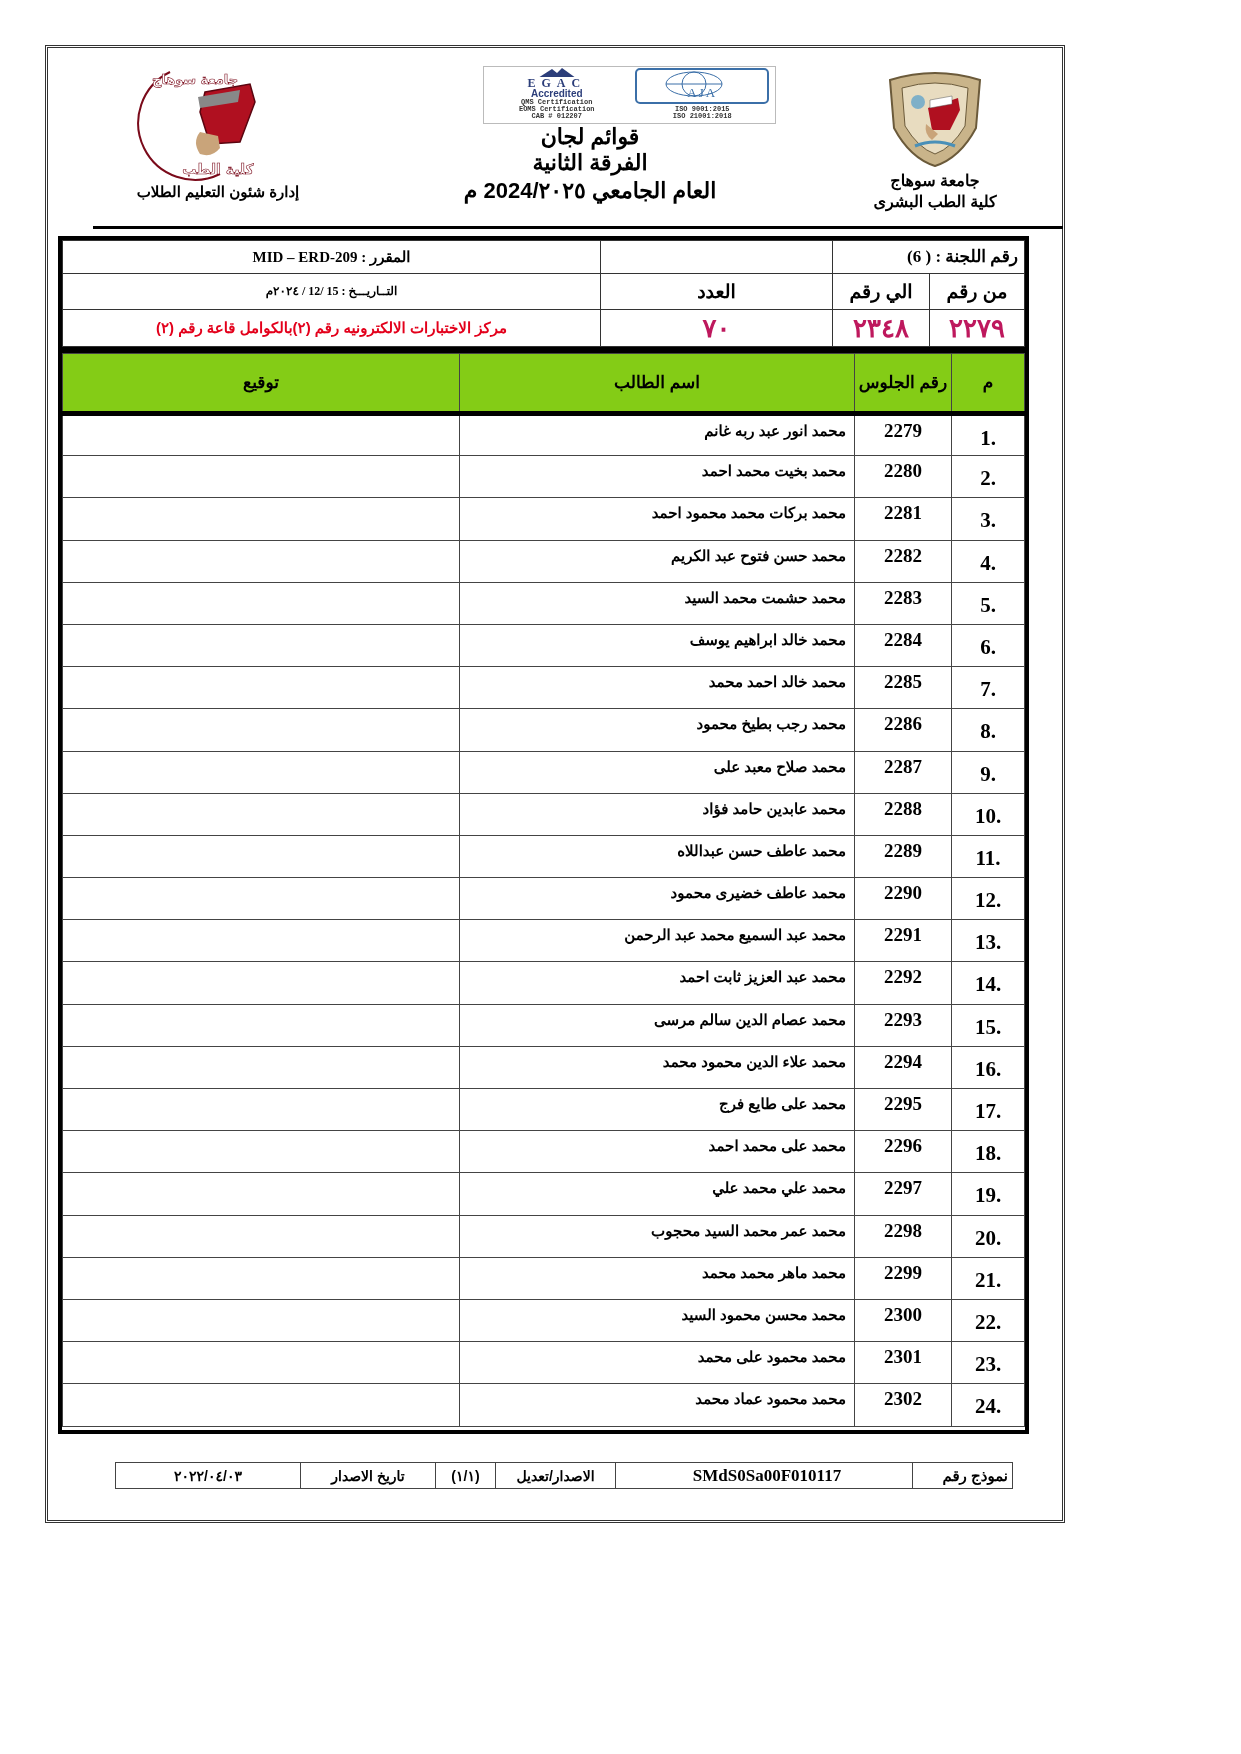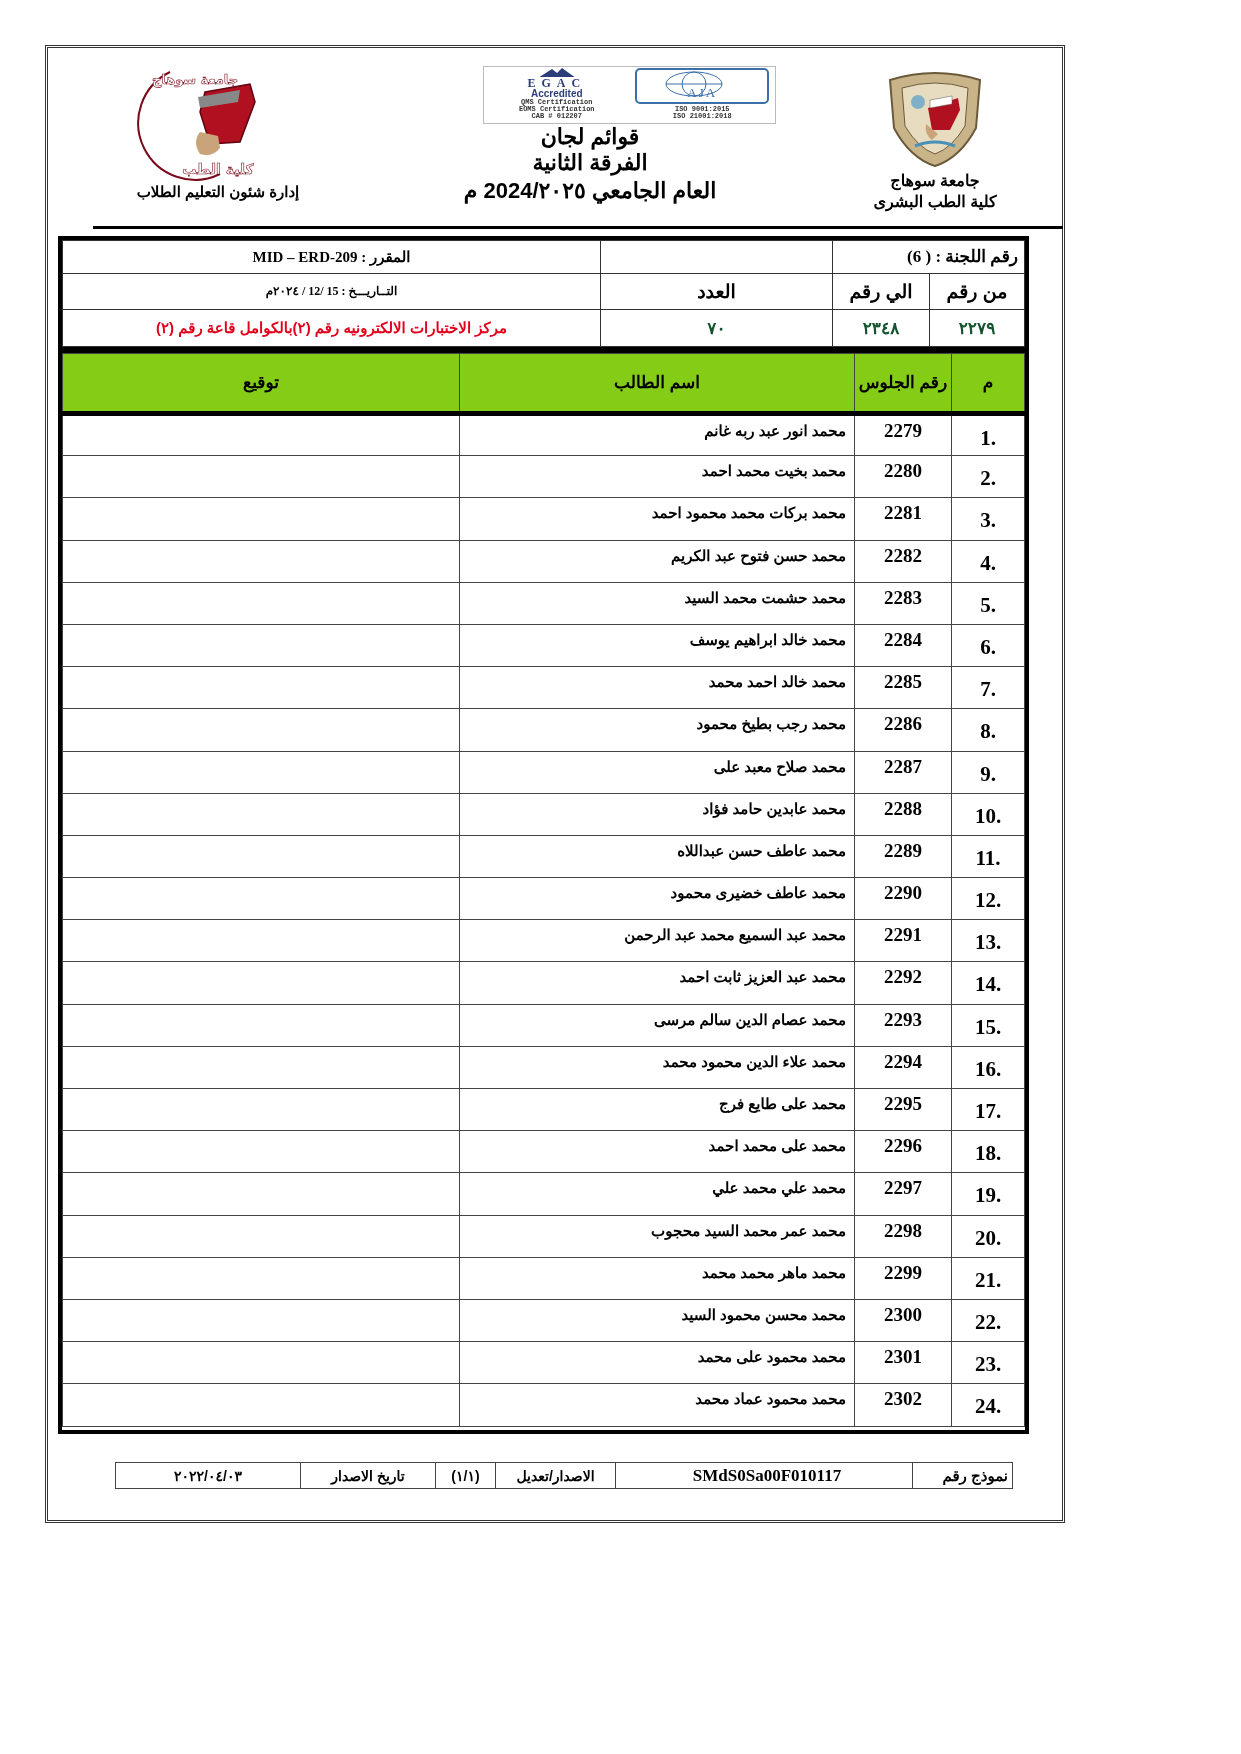--- a/index.html
+++ b/index.html
@@ -37,21 +37,21 @@
   .header-rule { position: absolute; left: 93px; top: 226px; width: 970px; height: 3px; background: #000; }
 
   
   .info-frame { position: absolute; left: 58px; top: 236px; width: 971px; height: 114px; border: 4px solid #000; border-bottom-width: 3px; }
   .info-table { width: 100%; height: 100%; border-collapse: collapse; direction: rtl; table-layout: fixed; }
   .info-table td { border: 1.5px solid #333; text-align: center; vertical-align: middle; font-family: "Liberation Serif", serif; font-weight: bold; padding: 0 6px; }
   .committee-cell { text-align: right !important; font-size: 17px; }
   .course-cell { font-size: 15px; }
   .lbl-cell { font-family: "Liberation Sans", sans-serif !important; font-size: 19px; }
   .date-cell { font-size: 12px; }
-  .red-val { color: #14532d; font-family: "Liberation Sans", sans-serif !important; font-size: 17px; margin-left: 48px; }
+  .red-val { color: #be185d; font-family: "Liberation Sans", sans-serif !important; font-size: 26px; margin-left: 48px; }
   .location-cell { color: #e3001b; font-family: "Liberation Sans", sans-serif !important; font-size: 15px; }
 
   
   .main-frame { position: absolute; left: 58px; top: 348px; width: 971px; height: 1086px; border: 4px solid #000; border-top-width: 5px; }
   .main-table { width: 100%; border-collapse: collapse; direction: rtl; table-layout: fixed; }
   .main-table th { background: #84cc16; border: 1.5px solid #444; border-bottom: 5px solid #000; height: 60px; font-family: "Liberation Sans", sans-serif; font-weight: bold; font-size: 17px; }
   .main-table td { border: 1.5px solid #444; height: 42.2px; font-weight: bold; vertical-align: top; }
   .col-idx { width: 73px; }
   .col-seat { width: 97px; }
   .col-name { width: 395px; }

